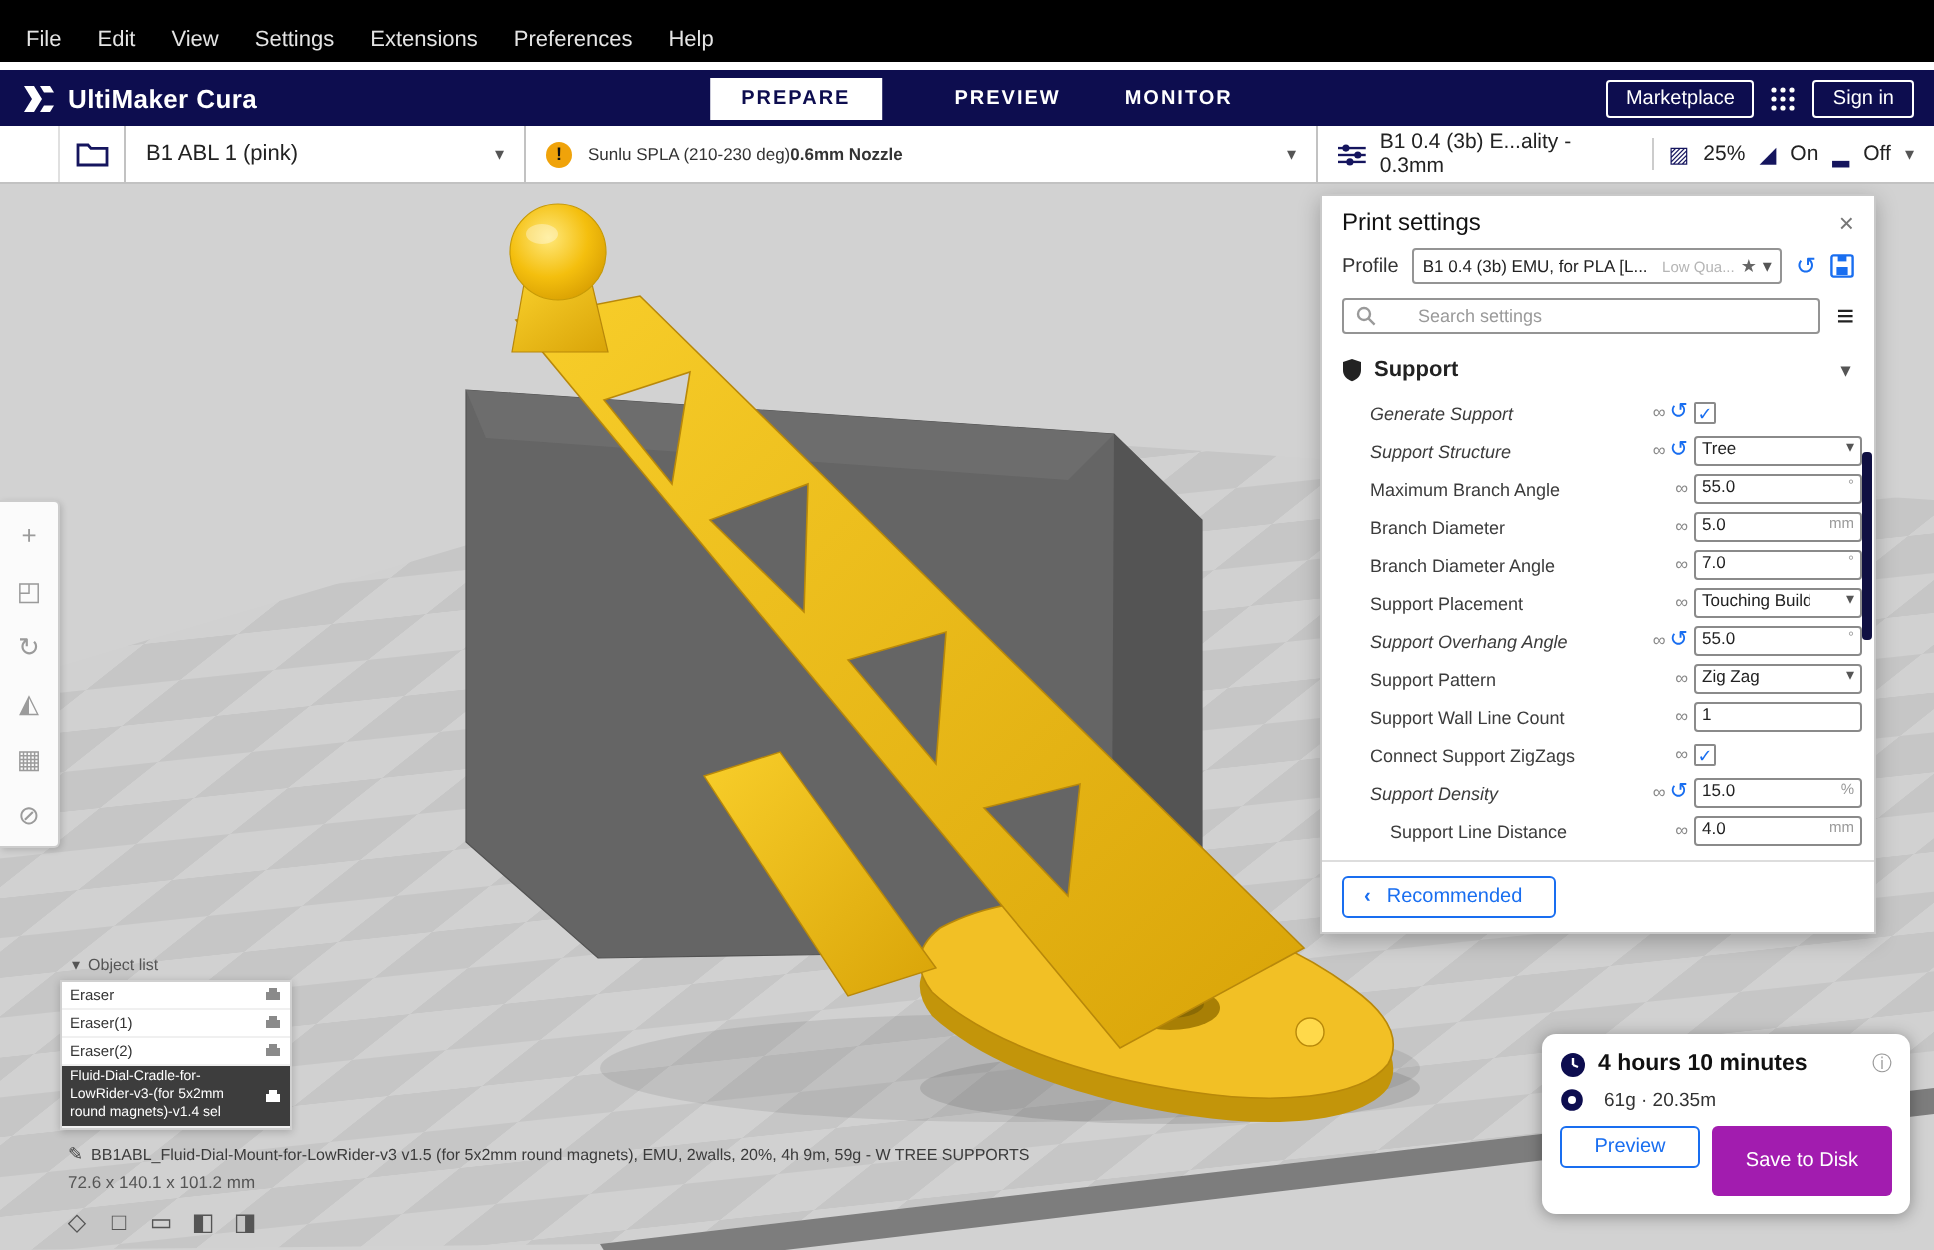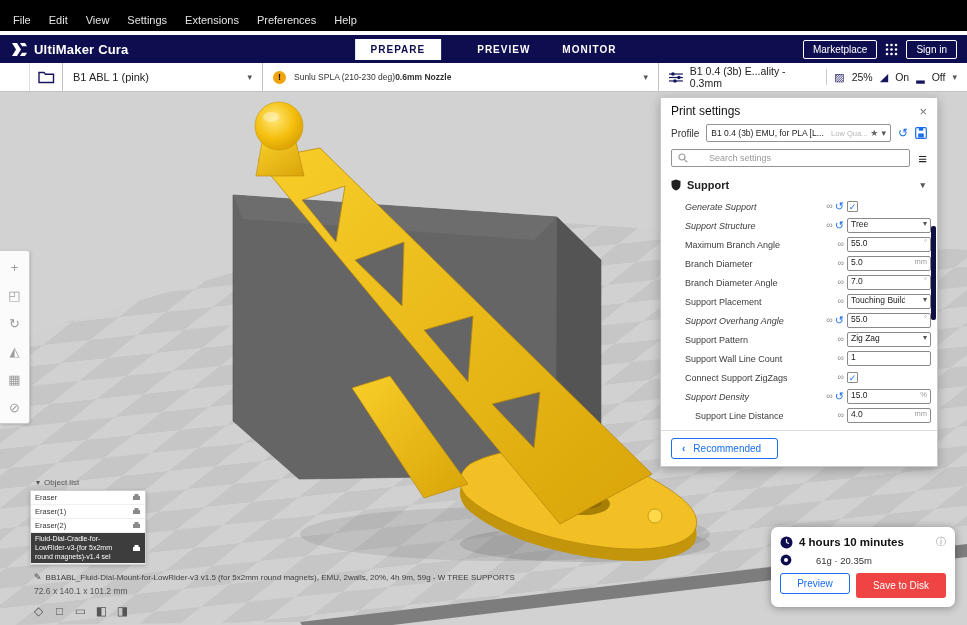--- a/index.html
+++ b/index.html
@@ -115,25 +115,25 @@
   .dims { position:absolute; left:34px; top:494px; font-size:8.5px; color:#555; }
   .views { position:absolute; left:30px; top:510px; display:flex; gap:4px; }
   .vicon { width:17px; height:17px; display:flex; align-items:center; justify-content:center;
            color:#555; font-size:12px; cursor:pointer; }
 
   
   .estimate { position:absolute; right:12px; bottom:18px; width:184px; background:#fff;
               border-radius:7px; box-shadow:0 1px 8px rgba(0,0,0,.35); padding:8px 9px 9px; }
   .erow1 { display:flex; align-items:center; gap:6px; font-size:11.5px; font-weight:700; color:#111; }
   .einfo { margin-left:auto; color:#999; font-size:10px; font-weight:400; cursor:pointer; }
-  .erow2 { display:flex; align-items:center; gap:24px; font-size:9.5px; color:#333; margin:5px 0 7px; }
+  .erow2 { display:flex; align-items:center; gap:10px; font-size:9.5px; color:#333; margin:5px 0 7px; }
   .ebtns { display:flex; gap:6px; }
   .btn-preview { flex:0 0 70px; height:21px; border:1px solid #196ef0; color:#196ef0; background:#fff;
                  font-size:10px; border-radius:3px; display:flex; align-items:center; justify-content:center; cursor:pointer; }
-  .btn-save { flex:1; height:25px; background:#ef4444; color:#fff; font-size:10px; border-radius:3px;
+  .btn-save { flex:1; height:35px; background:#a21caf; color:#fff; font-size:10px; border-radius:3px;
               display:flex; align-items:center; justify-content:center; cursor:pointer; }
 </style>
 </head>
 <body>
 
 <div class="menubar">
   <span class="mitem">File</span>
   <span class="mitem">Edit</span>
   <span class="mitem">View</span>
   <span class="mitem">Settings</span>

